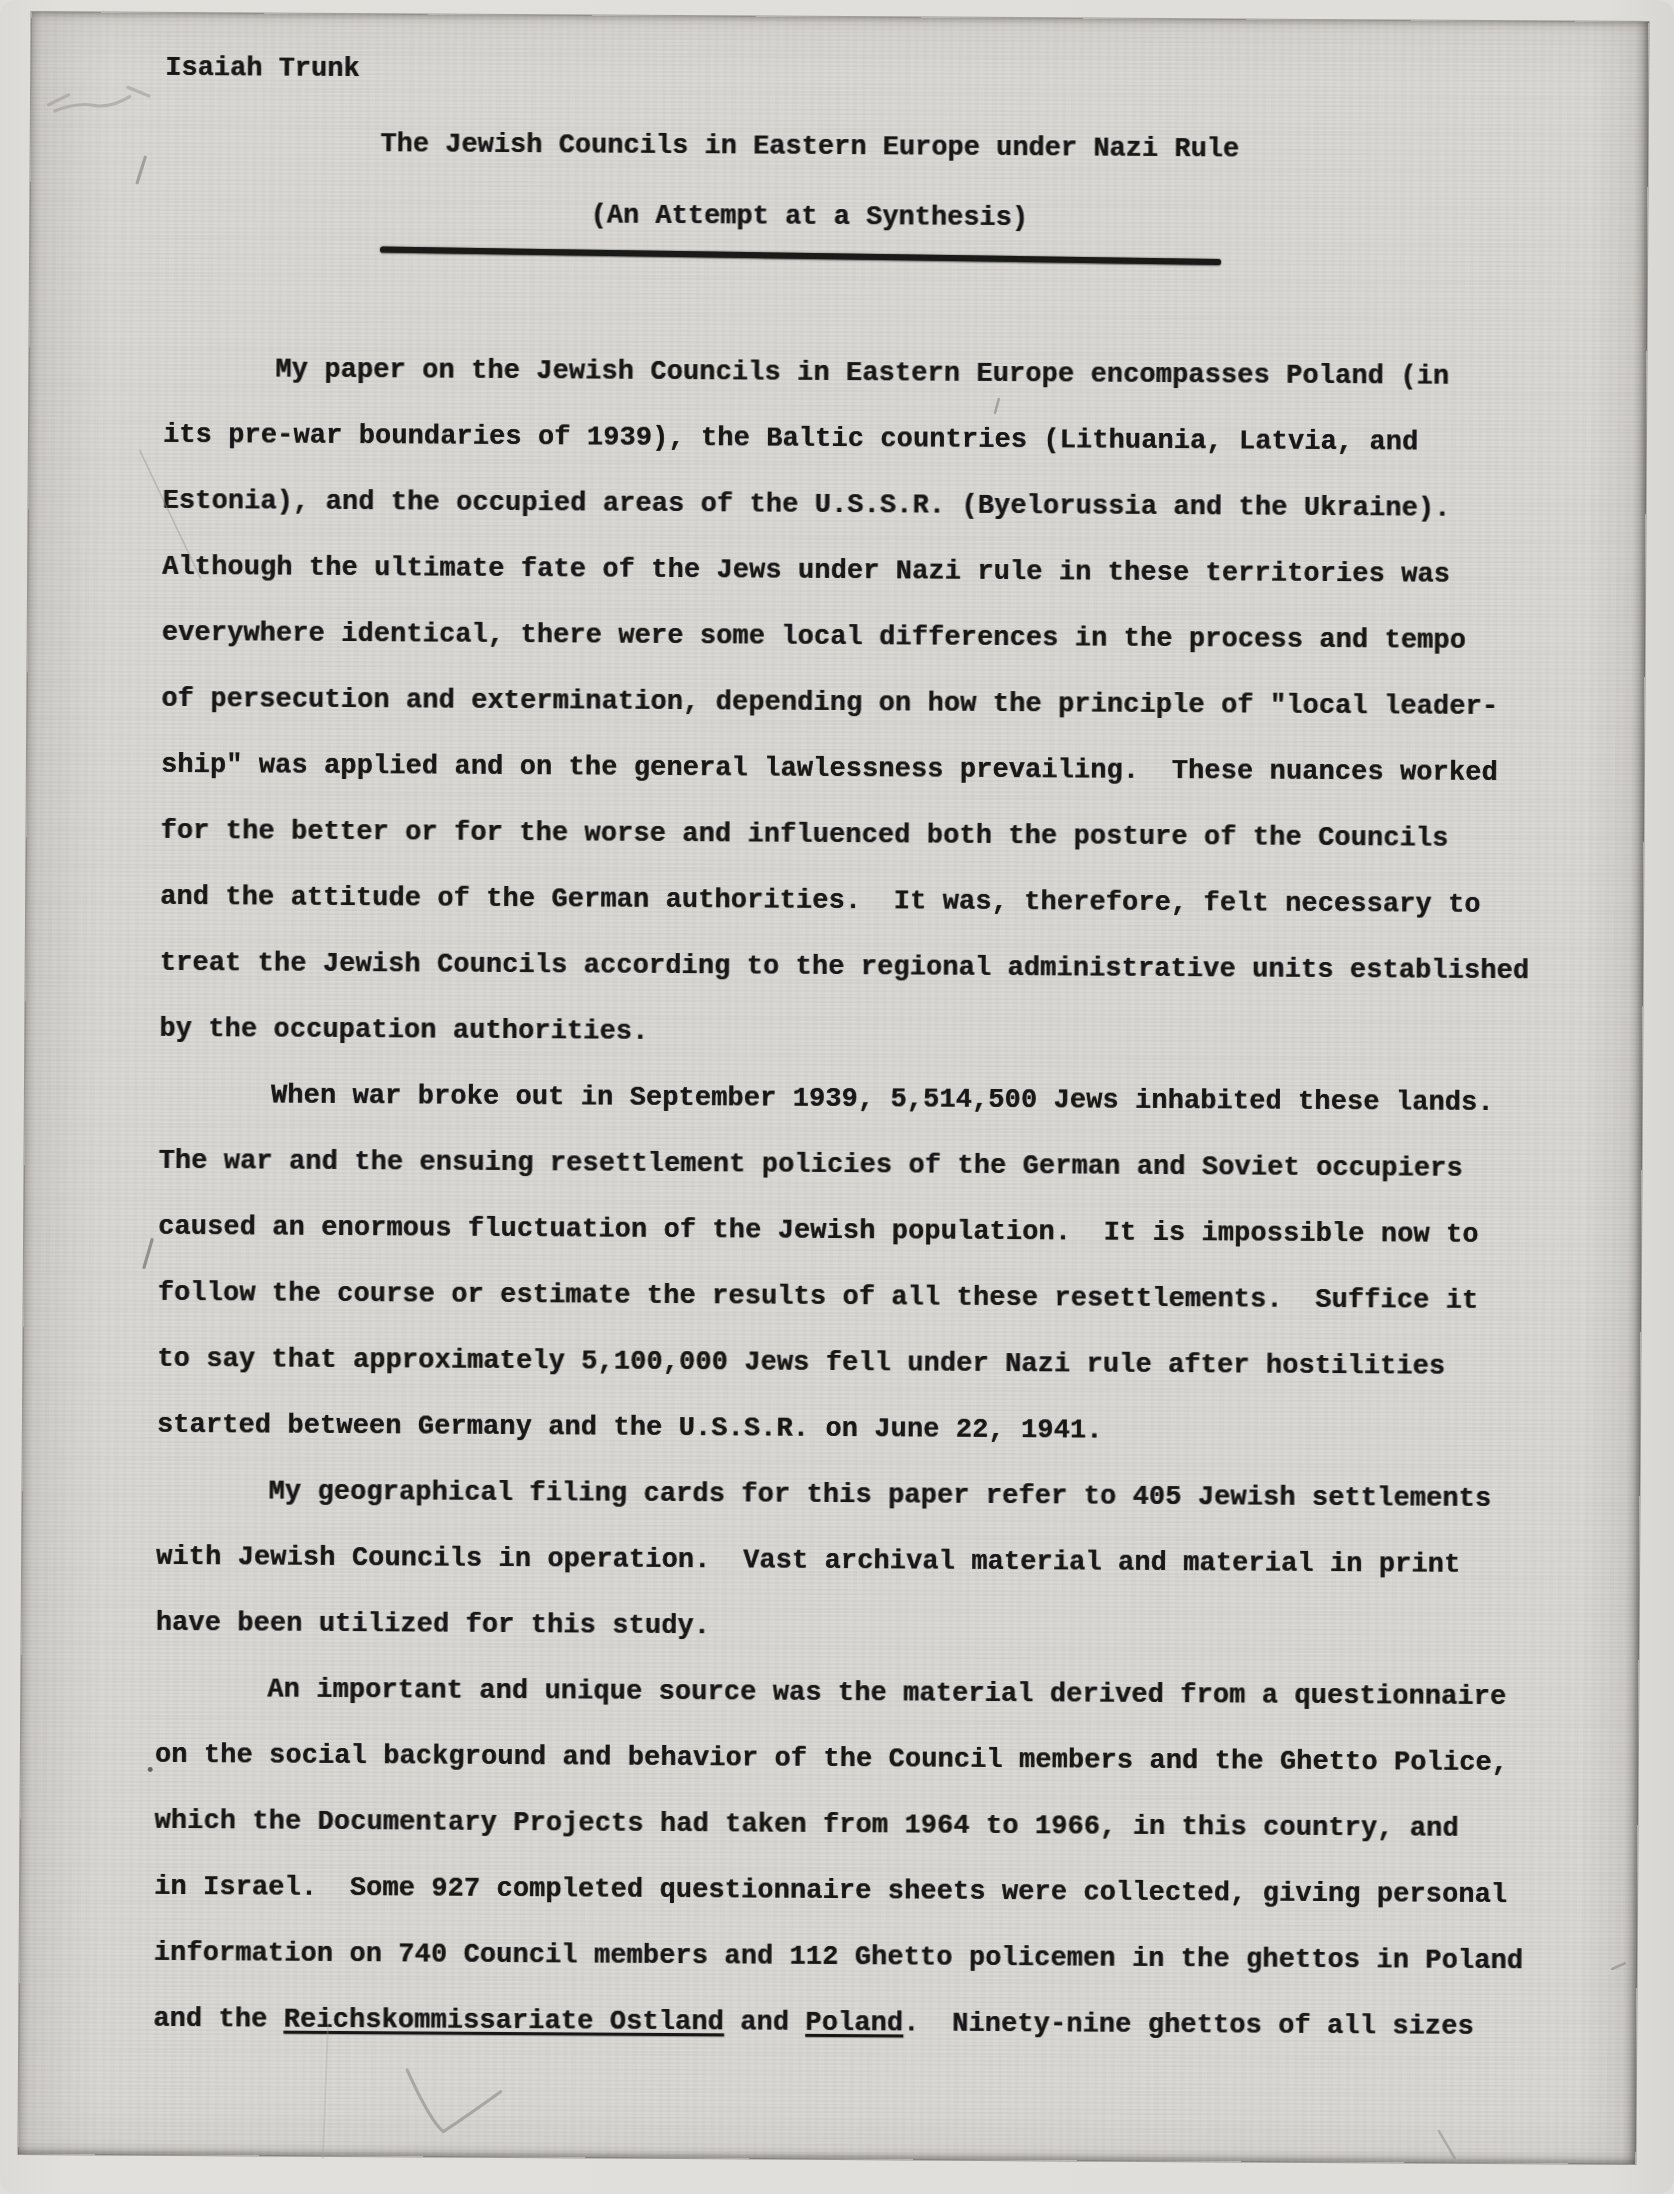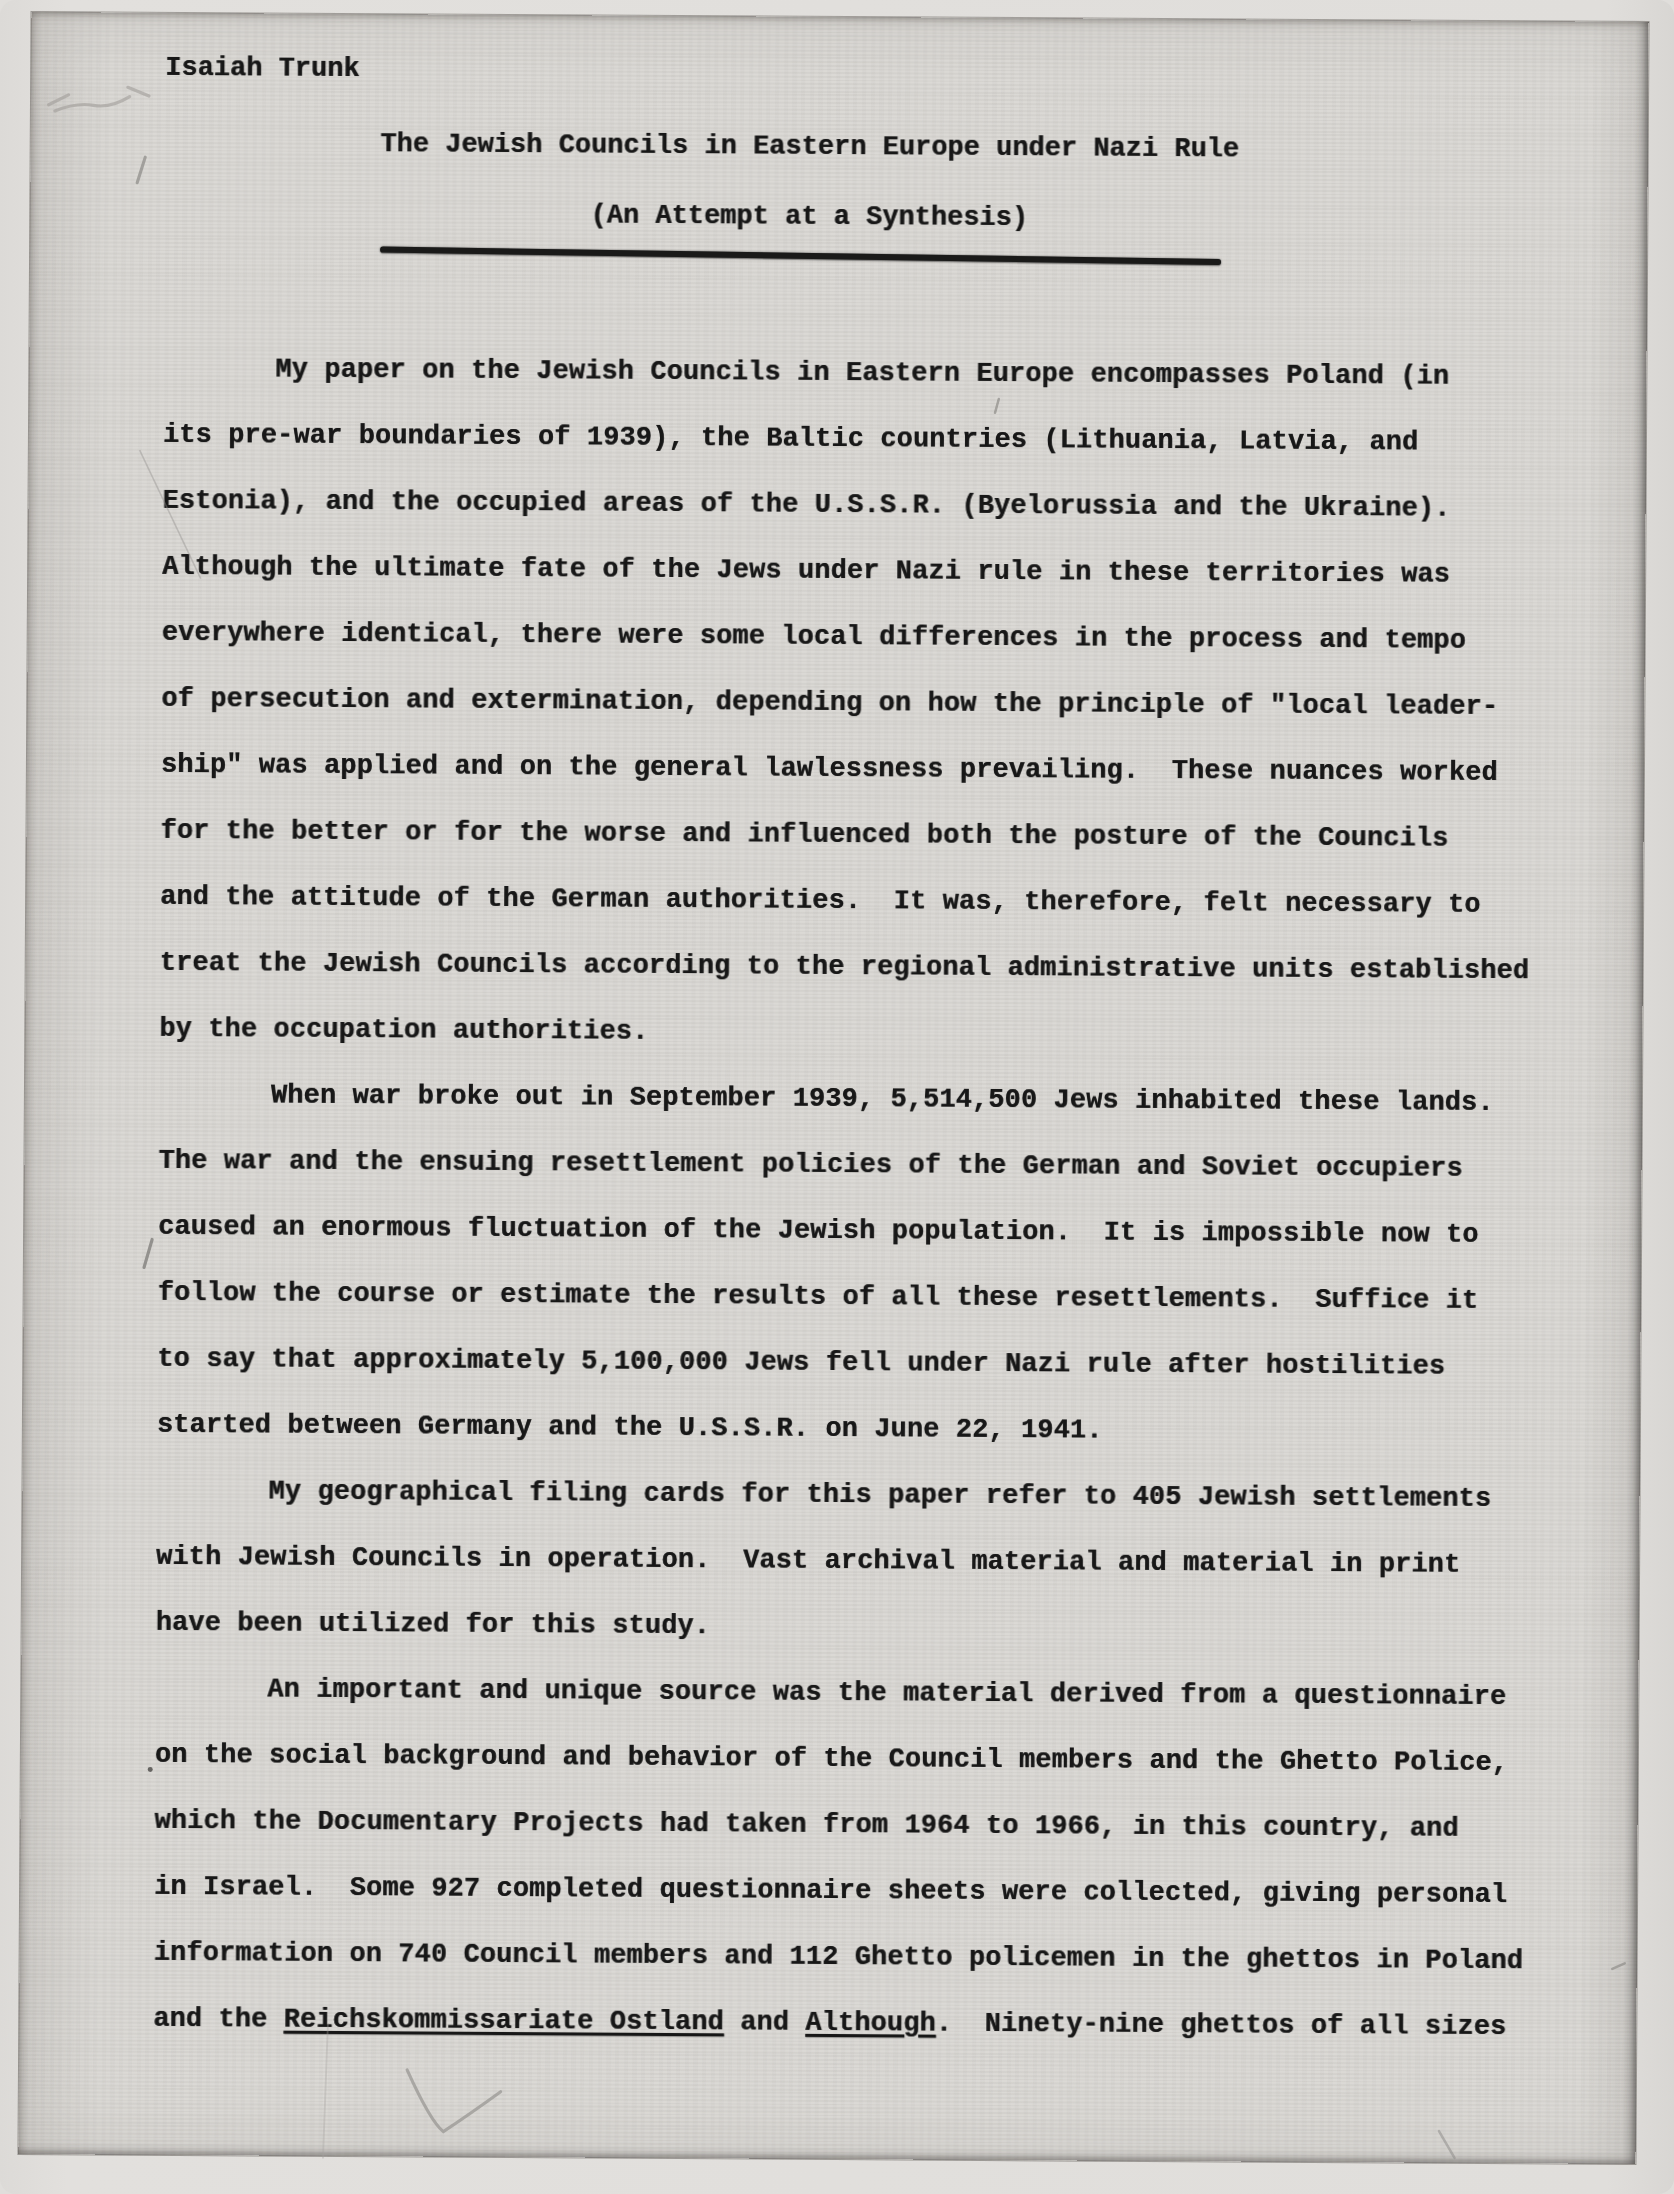--- a/index.html
+++ b/index.html
@@ -138,21 +138,21 @@
         <div class="line"><span>to say that approximately 5,100,000 Jews fell under Nazi rule after hostilities</span></div>
         <div class="line"><span>started between Germany and the U.S.S.R. on June 22, 1941.</span></div>
         <div class="line indent"><span>My geographical filing cards for this paper refer to 405 Jewish settlements</span></div>
         <div class="line"><span>with Jewish Councils in operation.  Vast archival material and material in print</span></div>
         <div class="line"><span>have been utilized for this study.</span></div>
         <div class="line indent"><span>An important and unique source was the material derived from a questionnaire</span></div>
         <div class="line"><span>on the social background and behavior of the Council members and the Ghetto Police,</span></div>
         <div class="line"><span>which the Documentary Projects had taken from 1964 to 1966, in this country, and</span></div>
         <div class="line"><span>in Israel.  Some 927 completed questionnaire sheets were collected, giving personal</span></div>
         <div class="line"><span>information on 740 Council members and 112 Ghetto policemen in the ghettos in Poland</span></div>
-        <div class="line"><span>and the </span><span class="u">Reichskommissariate Ostland</span><span> and </span><span class="u">Although</span><span>.  Ninety-nine ghettos of all sizes</span></div>
+        <div class="line"><span>and the </span><span class="u">Reichskommissariate Ostland</span><span> and </span><span class="u">Poland</span><span>.  Ninety-nine ghettos of all sizes</span></div>
       </div>
   </div>
 
   <svg class="marks" viewBox="0 0 2685 3519" xmlns="http://www.w3.org/2000/svg">
 
     <path d="M78,168 l32,-16 M88,178 q35,-14 62,-9 t58,-14 M205,140 l34,14" stroke="#9a9894" stroke-width="5" fill="none" opacity="0.55" stroke-linecap="round"></path>
 
     <path d="M233,252 L220,293" stroke="#7f7d7a" stroke-width="5" fill="none" opacity="0.6" stroke-linecap="round"></path>
 
     <path d="M224,722 L322,928" stroke="#8f8d8a" stroke-width="2.5" fill="none" opacity="0.4"></path>

